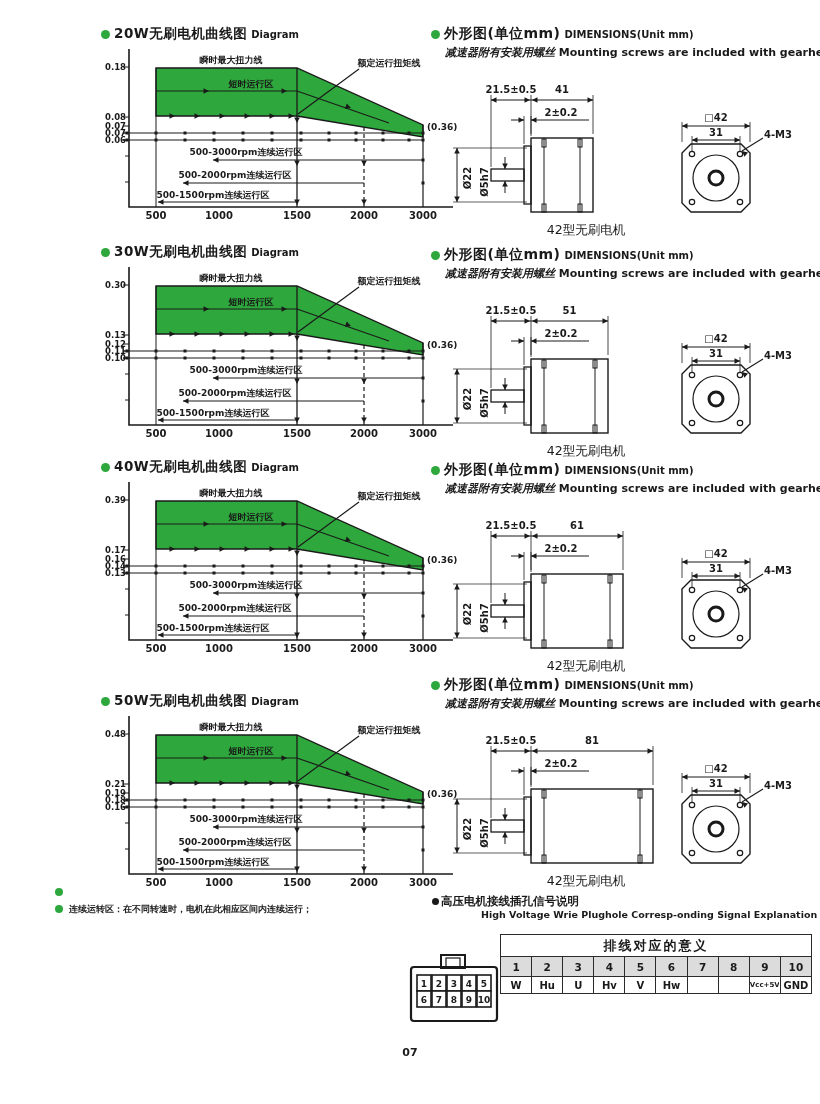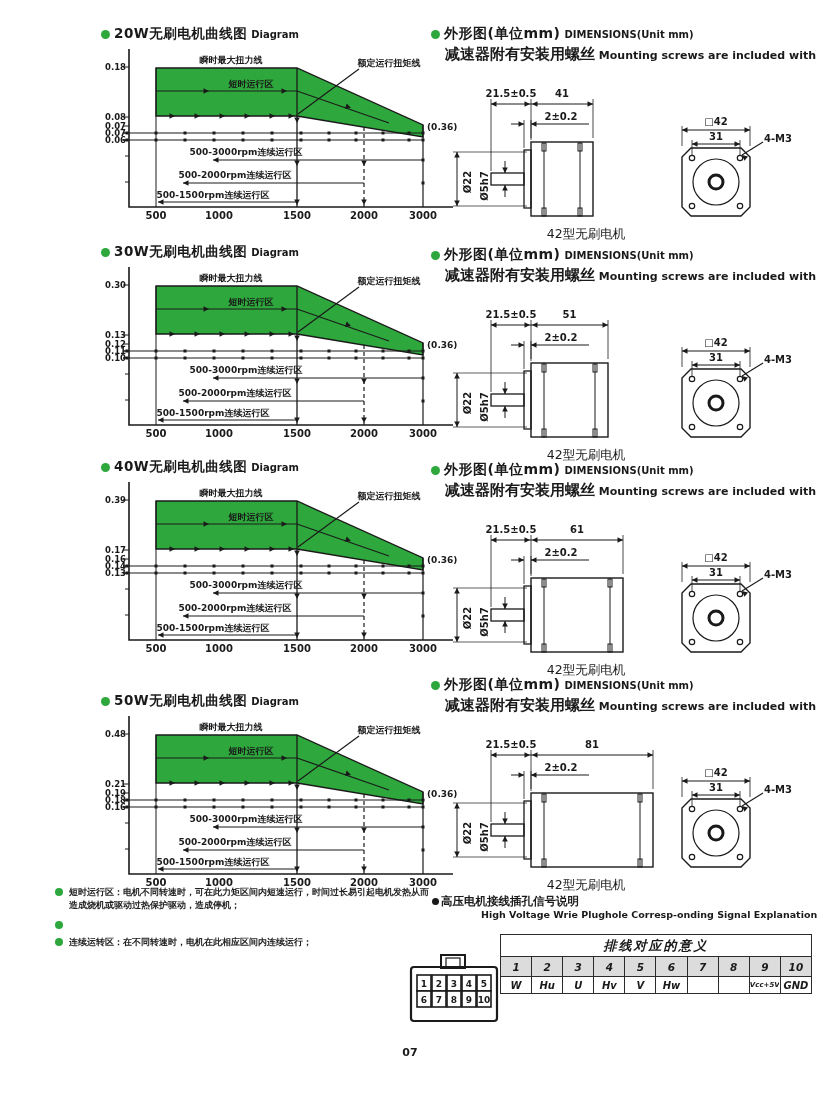--- a/index.html
+++ b/index.html
@@ -6,36 +6,36 @@
   body{font-family:"DejaVu Sans","Liberation Sans",sans-serif;color:#1a1a1a;}
   #page{position:relative;width:820px;height:1104px;background:#fff;overflow:hidden;}
   .chart-panel{position:absolute;left:53px;width:372px;margin-left:48px;}
   .dim-panel{position:absolute;left:431px;width:387px;}
   .ptitle{display:flex;align-items:baseline;gap:4px;white-space:nowrap;}
   .ptitle .dot{width:9px;height:9px;border-radius:50%;display:inline-block;align-self:center;}
   .ptitle .zh{font-weight:bold;font-size:13.5px;letter-spacing:.5px;}
   .ptitle .en{font-weight:bold;font-size:10px;}
   .dim-panel .zh{font-size:14px;}
   .dsub{font-size:11px;font-weight:bold;margin:2px 0 0 14px;white-space:nowrap;}
-  .dsub .szh{font-size:15px;}
+  .dsub .szh{font-size:11px;font-style:italic;}
   svg text{fill:#1a1a1a;}
   .t8b{font:bold 8.5px "DejaVu Sans",sans-serif;}
   .t9b{font:bold 9px "DejaVu Sans",sans-serif;}
   .t10b{font:bold 10px "DejaVu Sans",sans-serif;}
   .t12{font:12.5px "DejaVu Sans",sans-serif;}
   #notes{position:absolute;left:55px;top:886px;width:374px;}
   .note{display:flex;gap:6px;margin-bottom:7px;}
   .note .nb{flex:0 0 8px;width:8px;height:8px;border-radius:50%;margin-top:2px;}
   .note .nt{font-size:9px;font-weight:bold;line-height:1.45;color:#222;}
   #signal{position:absolute;left:408px;top:894px;width:412px;}
   .sig-h{margin-left:24px;}
   .sig-h .h1{font-size:11.5px;font-weight:bold;}
   .sig-h .h1 .bdot{display:inline-block;width:7px;height:7px;border-radius:50%;background:#1a1a1a;margin-right:2px;vertical-align:middle;}
   .sig-h .h2{font-size:9.5px;font-weight:bold;margin-left:9px;padding-left:40px;}
-  #sig-table{position:absolute;left:92px;top:40px;border-collapse:collapse;table-layout:fixed;width:312px;font-style:italic;}
+  #sig-table{position:absolute;left:92px;top:40px;border-collapse:collapse;table-layout:fixed;width:312px;}
   #sig-table td,#sig-table th{border:1.6px solid #2b2b2b;text-align:center;padding:0;overflow:hidden;}
   #sig-table .title-row th{font-size:13px;font-weight:bold;height:21px;letter-spacing:2px;}
   #sig-table .num-row td{height:19px;font-size:10.5px;font-weight:bold;}
   #sig-table .wire-row td{height:27px;font-size:10px;font-weight:bold;line-height:1.05;}
   #sig-table .wire-row td .sm{font-size:6.5px;}
   #sig-table .sig-row td{height:16px;font-size:10px;font-weight:bold;}
   #sig-table .sig-row td.small{font-size:7px;border-radius:6px;}
   #connector{position:absolute;left:0;top:56px;}
   #footer{position:absolute;left:0;right:0;top:1046px;text-align:center;font-size:11px;font-weight:bold;}
 </style>
@@ -668,24 +668,20 @@
             <polygon points="305.5,88.2 311,91 305.5,93.8" fill="#1a1a1a"></polygon>
           </g>
           <text x="333" y="78" class="t10b">4-M3</text>
           <text x="155" y="174" text-anchor="middle" class="t12">42型无刷电机</text>
         </svg></div>
     </div>
 
   <div id="notes">
       <div class="note">
         <span class="nb" style="background:#2EA83C"></span>
-        <span class="nt">短时运行区：电机不同转速时，可在此力矩区间内短速运行，时间过长易引起电机发热从而造成烧机或驱动过热保护驱动，造成停机；</span>
-      </div>
-      <div class="note">
-        <span class="nb" style="background:#2EA83C"></span>
       </div>
       <div class="note">
         <span class="nb" style="background:#2EA83C"></span>
         <span class="nt">连续运转区：在不同转速时，电机在此相应区间内连续运行；</span>
       </div>
     </div>
 
   <div id="signal">
     <div class="sig-h">
       <div class="h1"><span class="bdot"></span><span>高压电机接线插孔信号说明</span></div>

